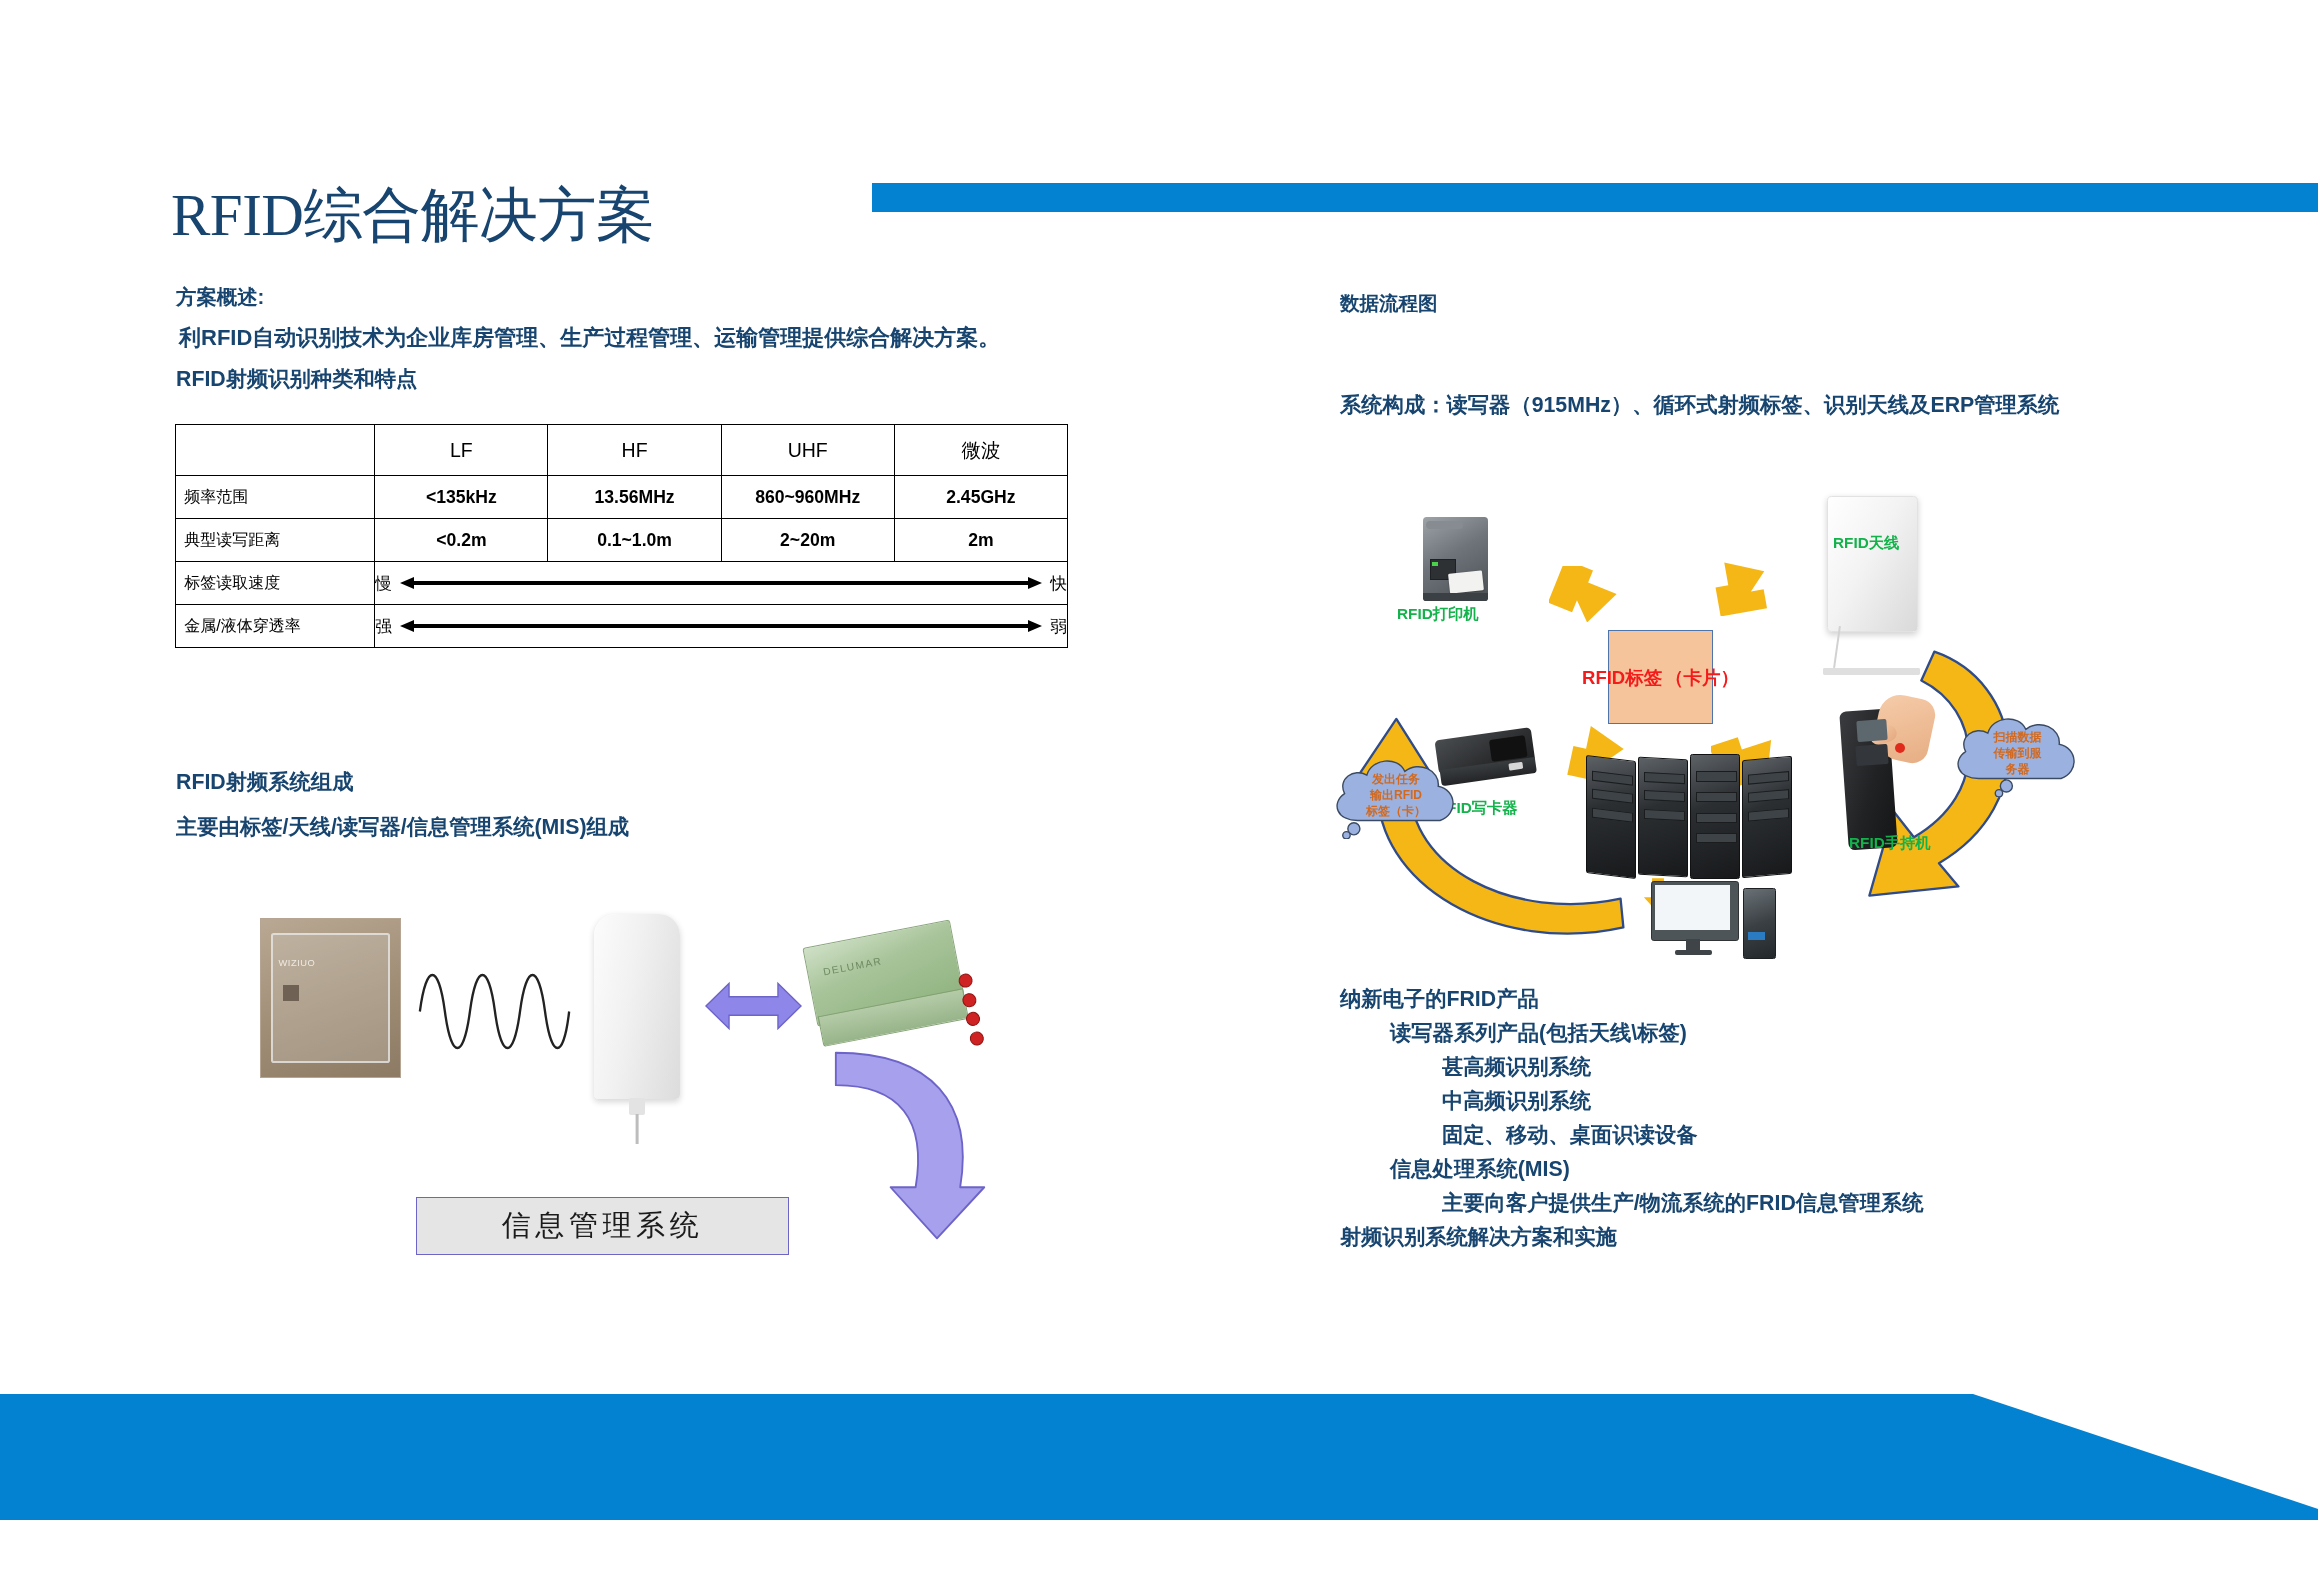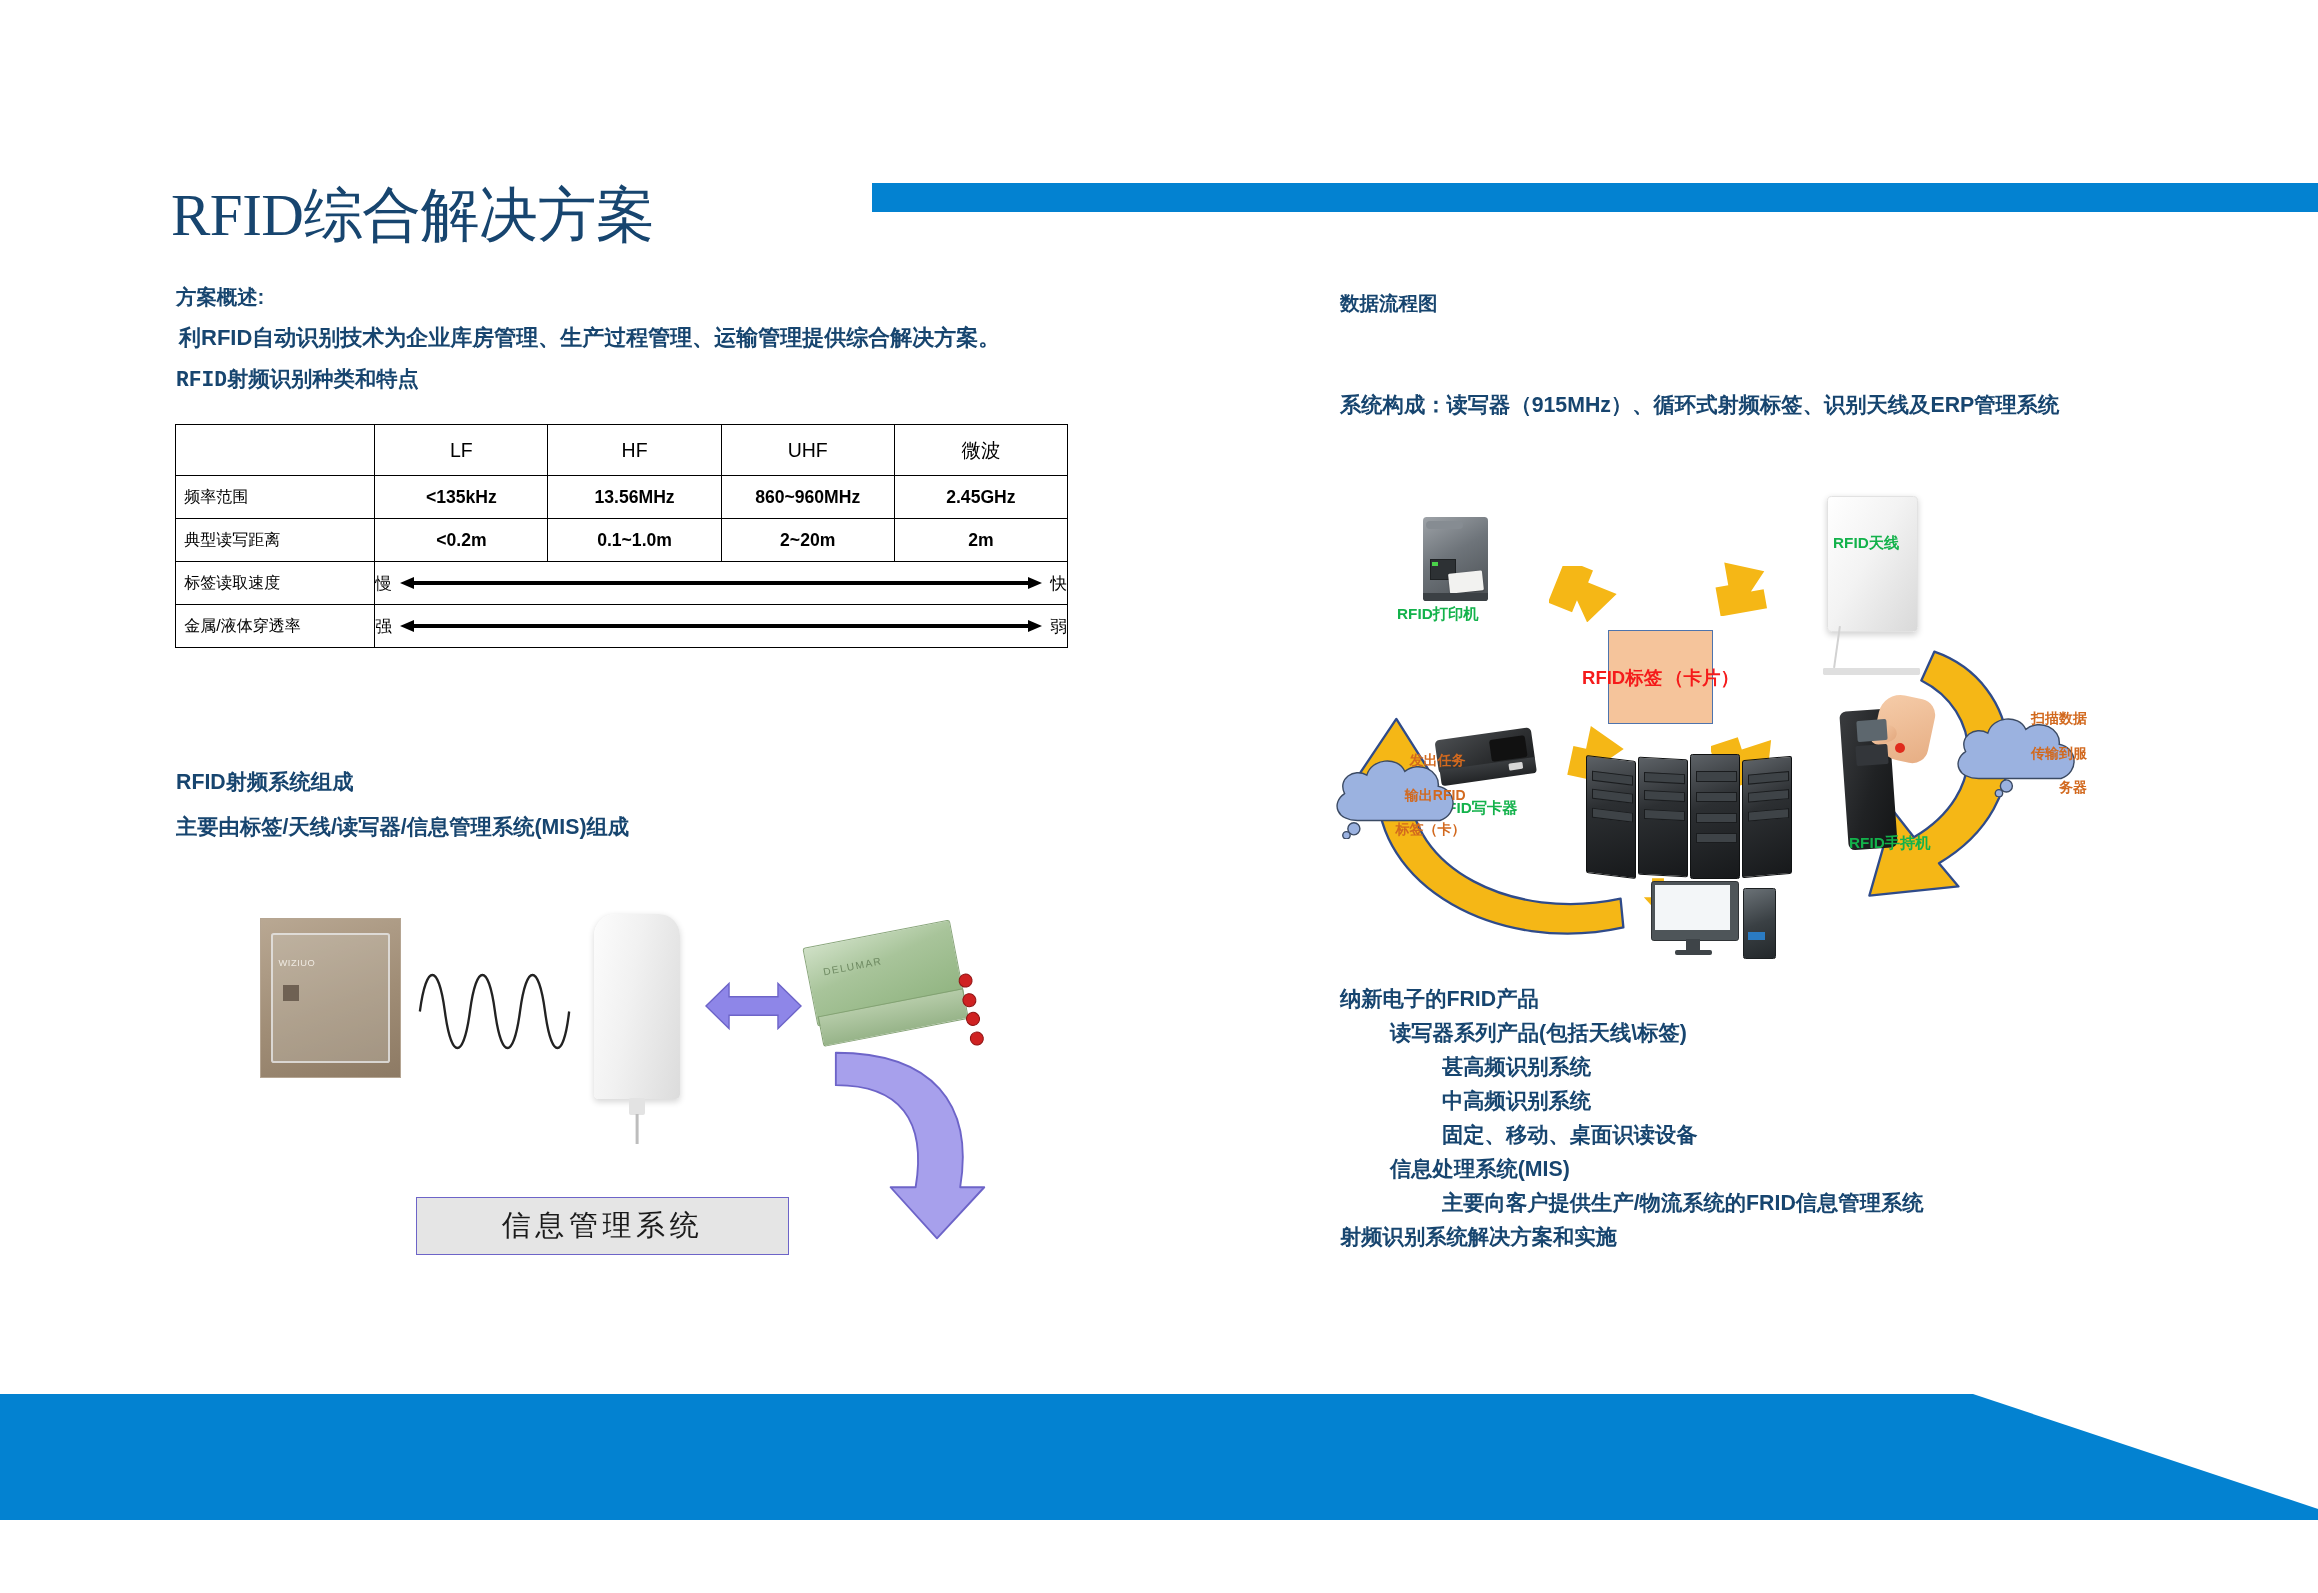--- a/index.html
+++ b/index.html
@@ -24,21 +24,21 @@
   
   #page-title{
     position:absolute;left:171px;top:185px;
     font-family:"Liberation Serif","DejaVu Serif",serif;
     font-size:59px;line-height:1.05;font-weight:400;
     color:#17456f;white-space:nowrap;letter-spacing:-0.5px;
   }
   .btxt{color:#17456f;font-weight:bold;white-space:nowrap;}
   #overview-label{position:absolute;left:176px;top:283px;font-size:20.4px;}
   #overview-body {position:absolute;left:179px;top:323px;font-size:22px;}
-  #types-label   {position:absolute;left:176px;top:364px;font-size:21.3px;font-family:Liberation Mono, monospace;}
+  #types-label   {position:absolute;left:176px;top:364px;font-size:21.3px;}
 
   #compose-label {position:absolute;left:176px;top:767px;font-size:21.3px;}
   #compose-body  {position:absolute;left:176px;top:812px;font-size:21.3px;}
 
   #flow-label    {position:absolute;left:1340px;top:290px;font-size:19.5px;}
   #sys-label     {position:absolute;left:1340px;top:390px;font-size:21.3px;}
 
   
   #spec-table{
     position:absolute;left:175px;top:424px;width:893px;
@@ -280,22 +280,22 @@
   #desktop .tled{position:absolute;left:97px;top:51px;width:16.7px;height:8.3px;background:#2b7bc2;}
 
   
   .yarrow{position:absolute;}
   
   .cloud{
     position:absolute;width:139px;height:88px;
   }
   .cloud .txt{
     position:absolute;inset:0;display:flex;flex-direction:column;
-    align-items:flex-end;justify-content:center;gap:18px;
-    color:#d2691e;font-weight:bold;font-size:14px;line-height:1.18;
+    align-items:center;justify-content:center;gap:2px;
+    color:#d2691e;font-weight:bold;font-size:12px;line-height:1.18;
     text-align:center;z-index:3;
   }
   .cloud svg{position:absolute;inset:0;z-index:1;}
 
   
   #prod-list{position:absolute;left:1340px;top:988px;width:742px;}
   #prod-list .li{
     font-size:21.3px;font-weight:bold;color:#17456f;white-space:nowrap;
     margin-bottom:10.2px;line-height:1.12;
   }

